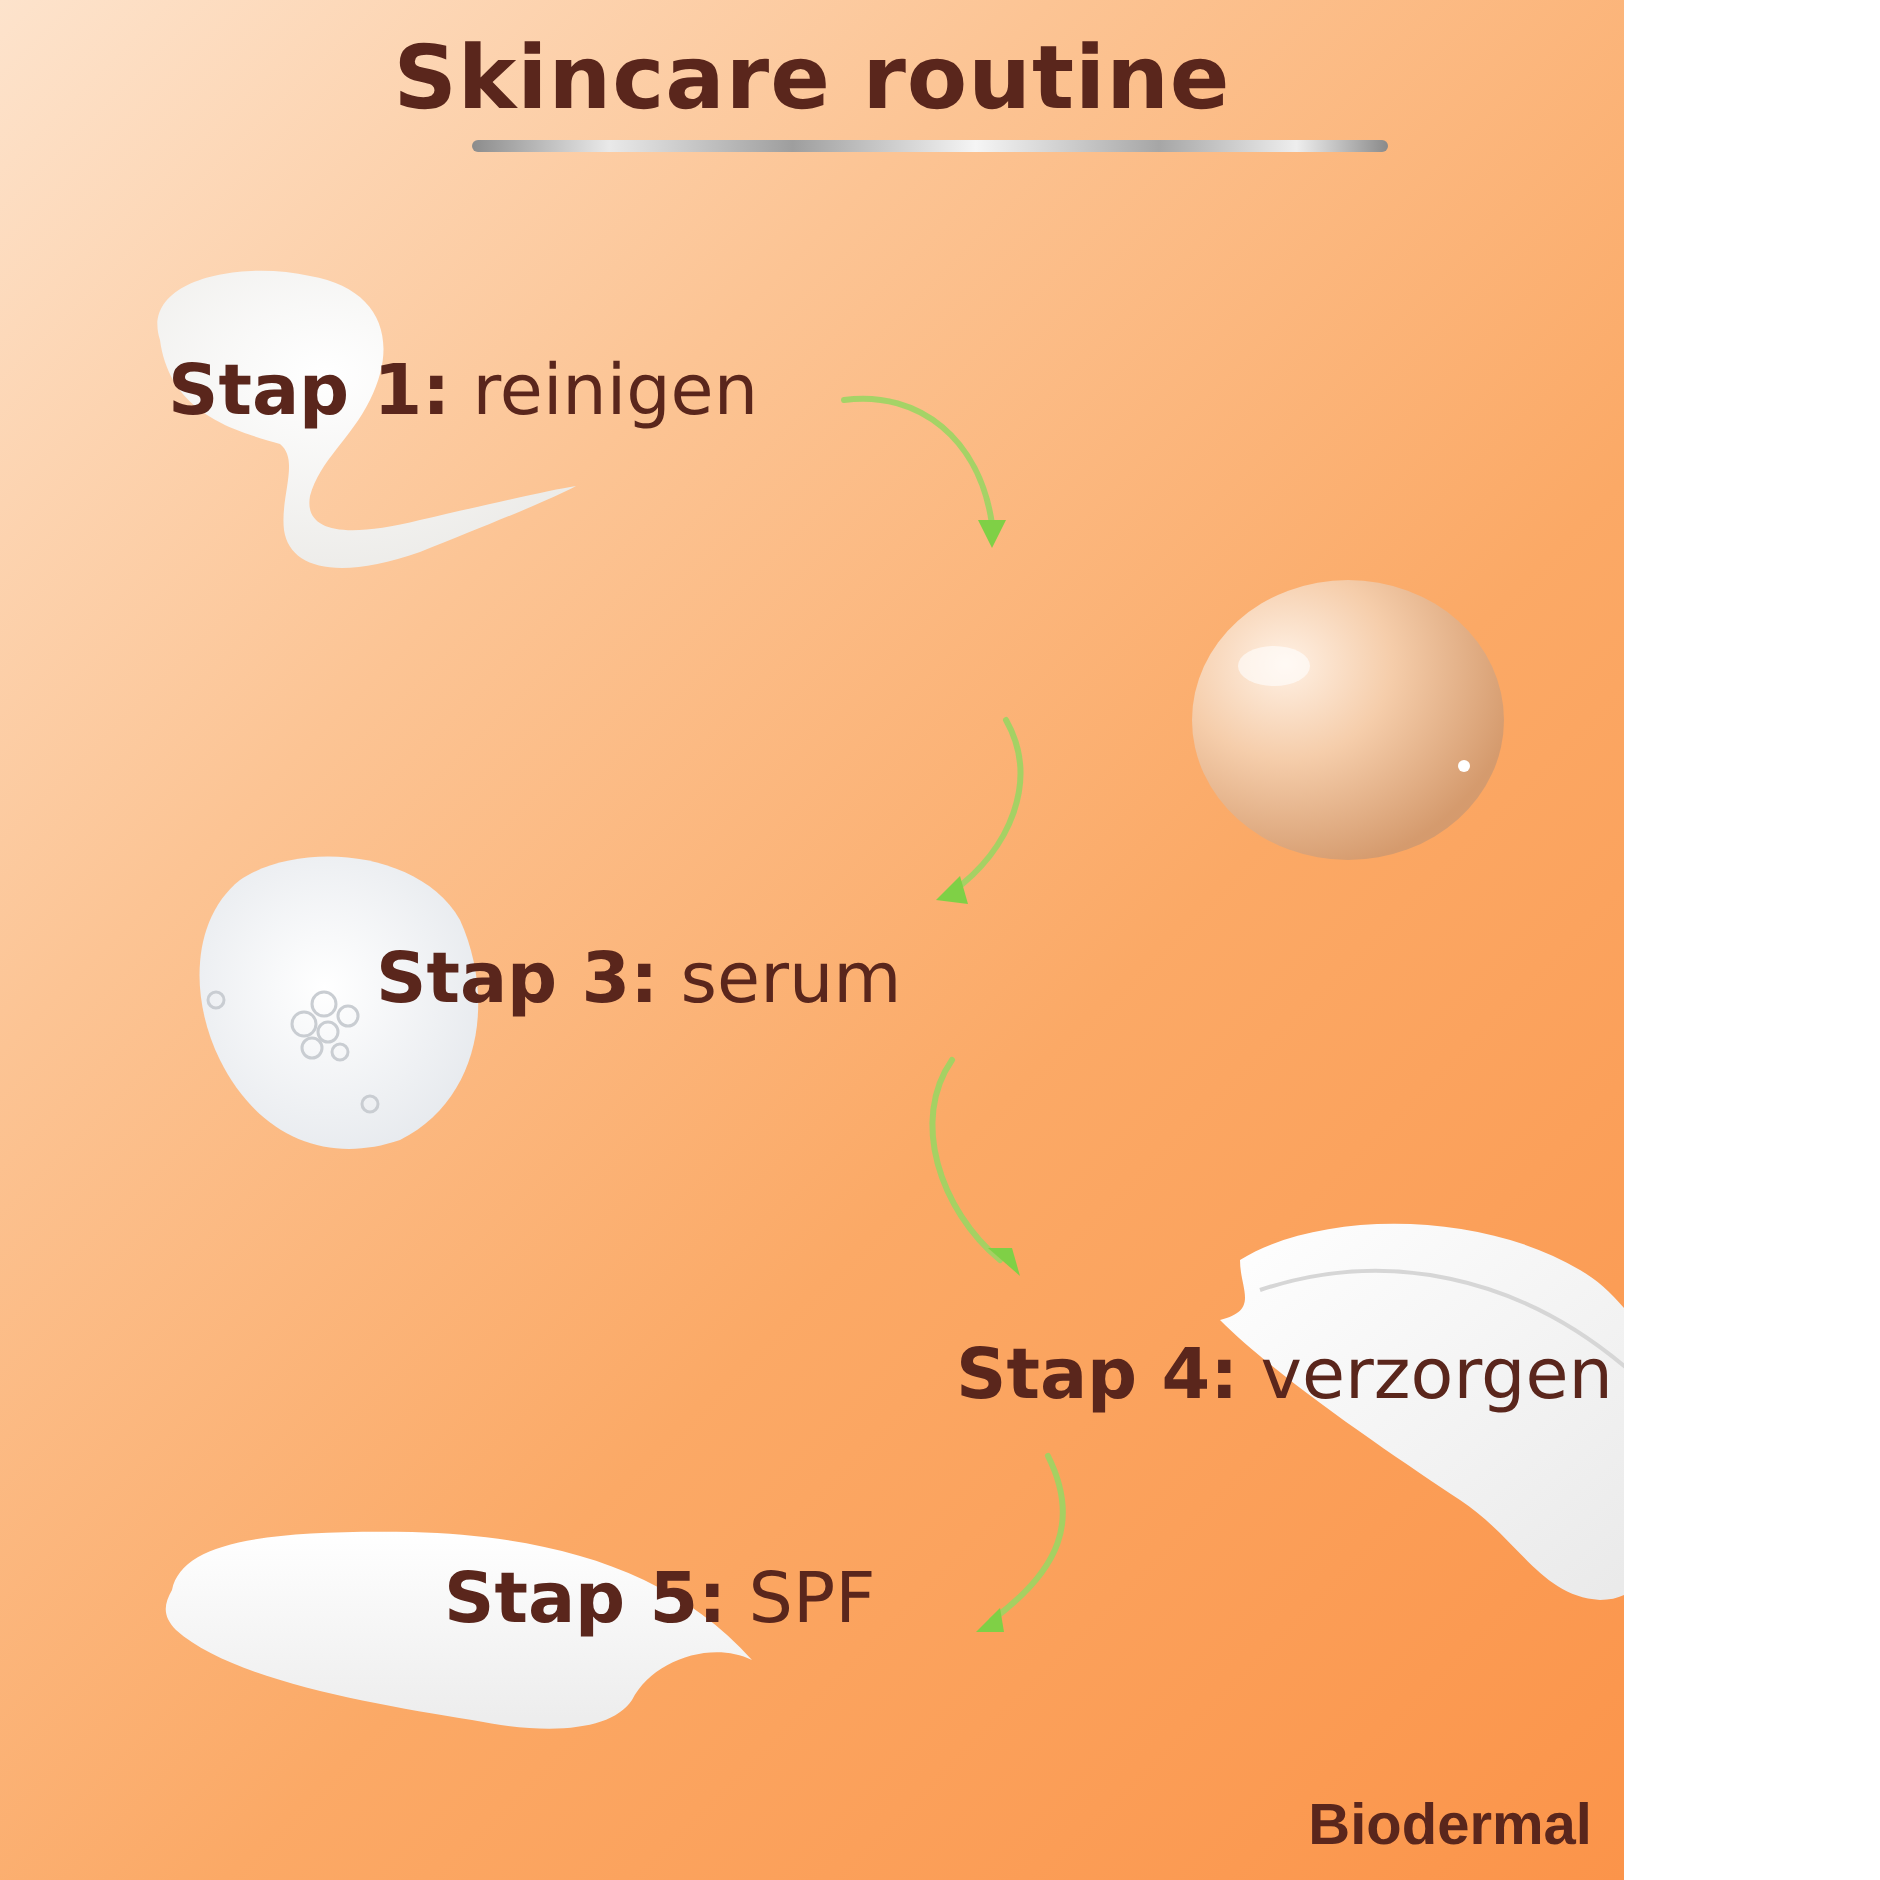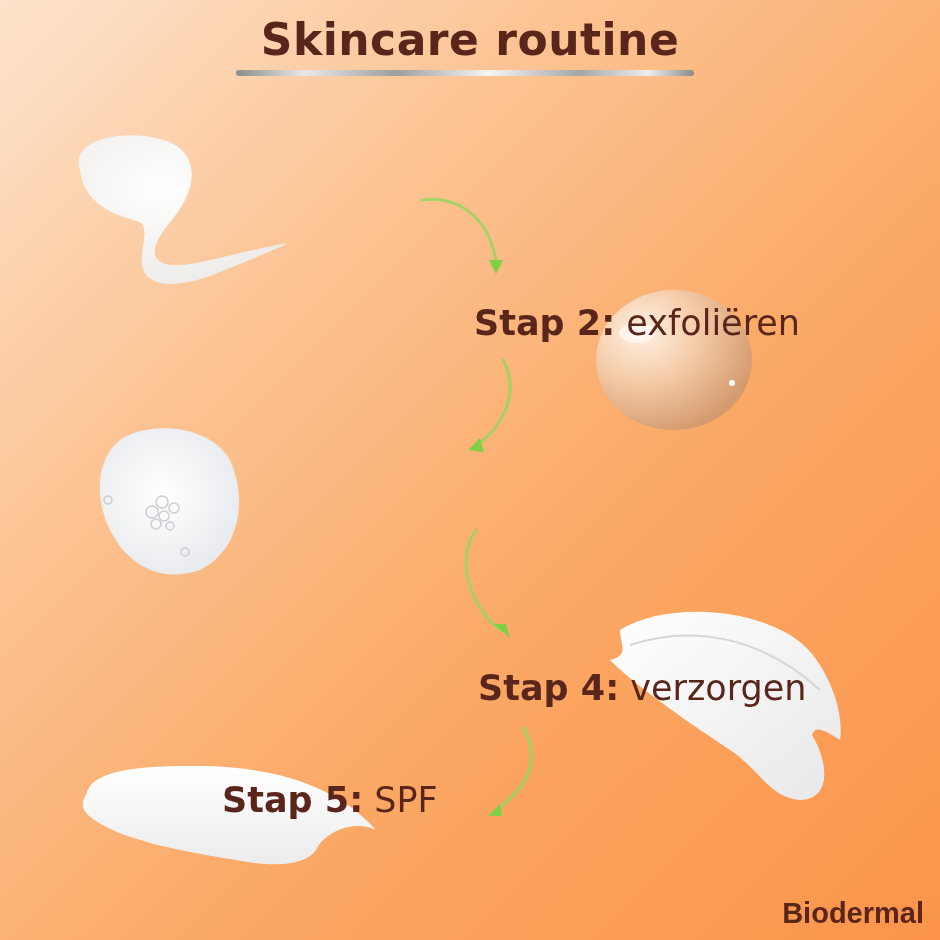--- a/index.html
+++ b/index.html
@@ -1,18 +1,18 @@
 <!DOCTYPE html>
 <html><head>
 <meta charset="utf-8">
 <style>
   html, body { margin:0; padding:0; }
   body { width:940px; height:940px; overflow:hidden; }
   .canvas {
-    position:relative; width:940px; height:940px; overflow:hidden;
+    position:relative; width:812px; height:940px; overflow:hidden;
     background: linear-gradient(135deg, #fde3cc 0%, #fcc494 30%, #fba966 60%, #fb944a 100%);
     font-family: "DejaVu Sans", sans-serif;
     color:#5a2a1c;
   }
   .title {
     position:absolute; left:0; right:0; top:14px; text-align:center;
     font-family:"DejaVu Sans", sans-serif; font-weight:bold; font-size:44px;
     color:#5a261c; letter-spacing:0.5px;
   }
   .title-underline {
@@ -42,57 +42,61 @@
 
   <svg class="blob" style="left:60px;top:130px" width="240" height="170" viewBox="0 0 240 170">
     <defs>
       <radialGradient id="g1" cx="40%" cy="35%" r="70%">
         <stop offset="0%" stop-color="#ffffff"></stop>
           <stop offset="100%" stop-color="#ecebe8"></stop>
       </radialGradient>
     </defs>
     <path d="M20 40 C 10 10, 60 0, 95 8 C 130 14, 140 40, 125 70 C 115 90, 100 100, 95 118 C 92 135, 110 140, 150 130 C 185 122, 215 115, 228 113 C 215 120, 185 132, 150 146 C 110 160, 85 155, 82 135 C 80 118, 90 100, 80 92 C 60 86, 25 78, 20 40 Z" fill="url(#g1)"></path>
   </svg>
+  <div class="step" style="left:84px;top:176px">
+    <span class="lbl">Stap 1:</span>
+    <span class="txt">reinigen</span>
+  </div>
 
   <svg class="blob" style="left:592px;top:288px" width="170" height="150" viewBox="0 0 170 150">
     <defs>
       <radialGradient id="g2" cx="30%" cy="30%" r="75%">
         <stop offset="0%" stop-color="#fff4ea"></stop>
           <stop offset="45%" stop-color="#f5cfae"></stop>
           <stop offset="100%" stop-color="#d39a6e"></stop>
       </radialGradient>
     </defs>
     <ellipse cx="82" cy="72" rx="78" ry="70" fill="url(#g2)" opacity="0.95"></ellipse>
     <ellipse cx="45" cy="45" rx="18" ry="10" fill="#ffffff" opacity="0.6"></ellipse>
     <circle cx="140" cy="95" r="3" fill="#ffffff"></circle>
   </svg>
-  <div class="step" style="left:474px;top:303px">
-    <span class="lbl">Stap 2:</span>
-    <span class="txt">exfoliëren</span>
-  </div>
 
   <svg class="blob" style="left:90px;top:420px" width="160" height="160" viewBox="0 0 160 160">
     <defs>
       <radialGradient id="g3" cx="45%" cy="45%" r="60%">
         <stop offset="0%" stop-color="#ffffff"></stop>
           <stop offset="100%" stop-color="#e7eaee"></stop>
       </radialGradient>
     </defs>
     <path d="M30 20 C 60 0, 120 5, 140 40 C 158 80, 150 130, 110 150 C 75 162, 40 150, 20 110 C 5 80, 5 40, 30 20 Z" fill="url(#g3)"></path>
     <g fill="none" stroke="#c9cdd2" stroke-width="1.5">
       <circle cx="72" cy="82" r="6"></circle>
         <circle cx="62" cy="92" r="6"></circle>
         <circle cx="74" cy="96" r="5"></circle>
       <circle cx="84" cy="88" r="5"></circle>
         <circle cx="66" cy="104" r="5"></circle>
         <circle cx="80" cy="106" r="4"></circle>
       <circle cx="95" cy="132" r="4"></circle>
         <circle cx="18" cy="80" r="4"></circle>
     </g>
   </svg>
+  <div class="step" style="left:188px;top:470px">
+    <span class="lbl">Stap 3:</span>
+    <span class="txt">serum</span>
+  </div>
 
   <svg class="blob" style="left:600px;top:600px" width="250" height="210" viewBox="0 0 250 210">
     <defs>
       <linearGradient id="g4" x1="0" y1="0" x2="1" y2="1">
         <stop offset="0%" stop-color="#ffffff"></stop>
           <stop offset="100%" stop-color="#e8e8e8"></stop>
       </linearGradient>
     </defs>
     <path d="M20 30 C 60 5, 140 5, 190 35 C 225 55, 245 110, 240 140 C 225 130, 215 125, 212 135 C 230 165, 230 200, 200 200 C 170 198, 160 170, 130 150 C 100 130, 40 90, 10 60 C 30 55, 20 45, 20 30 Z" fill="url(#g4)"></path>
     <path d="M30 45 C 90 25, 160 35, 220 90" stroke="#d6d6d6" stroke-width="2" fill="none"></path>

